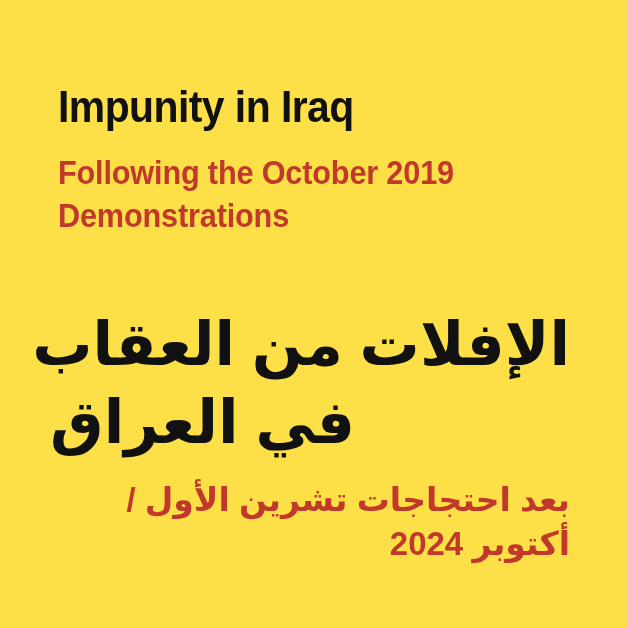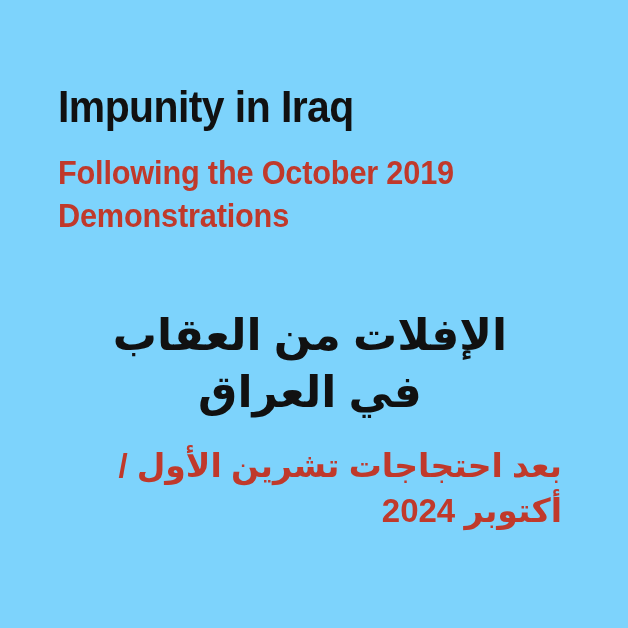--- a/index.html
+++ b/index.html
@@ -14,21 +14,21 @@
     background: #ececec;
     font-family: "Liberation Sans", "DejaVu Sans", sans-serif;
     overflow: hidden;
   }
 
   .poster {
     position: relative;
     box-sizing: border-box;
     width: 628px;
     height: 628px;
-    background: #7dd3fc;
+    background: #fde047;
     padding: 0;
   }
 
   
   .en-block {
     position: absolute;
     left: 58px;
     top: 84px;
     width: 520px;
     text-align: left;
@@ -70,35 +70,35 @@
     right: 58px;
     top: 306px;
     width: 520px;
     text-align: right;
     direction: rtl;
     unicode-bidi: isolate;
   }
 
   .ar-title {
     margin: 0;
-    font-size: 44px;
+    font-size: 60px;
     line-height: 1.30;
     font-weight: 700;
     color: #111111;
     direction: rtl;
-    text-align: center;
+    text-align: left;
   }
 
   .ar-title .ar-line {
     display: block;
     white-space: nowrap;
   }
 
   .ar-subtitle {
-    margin: 8px;
+    margin: 0;
     padding-top: 16px;
     font-size: 33px;
     line-height: 1.34;
     font-weight: 700;
     color: #c0392b;
     direction: rtl;
     text-align: right;
   }
 
   .ar-subtitle .ar-line {

